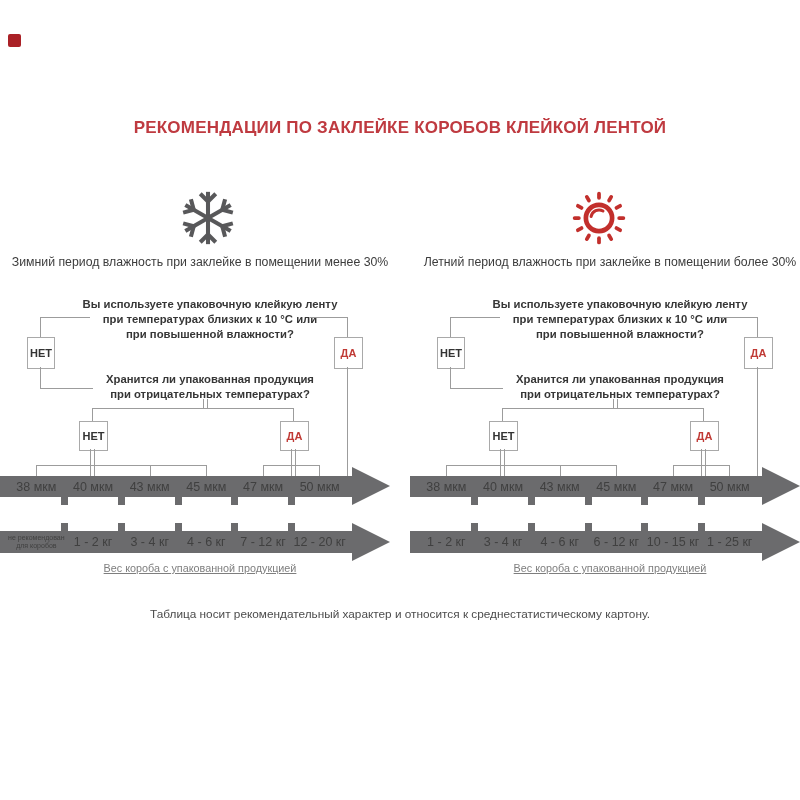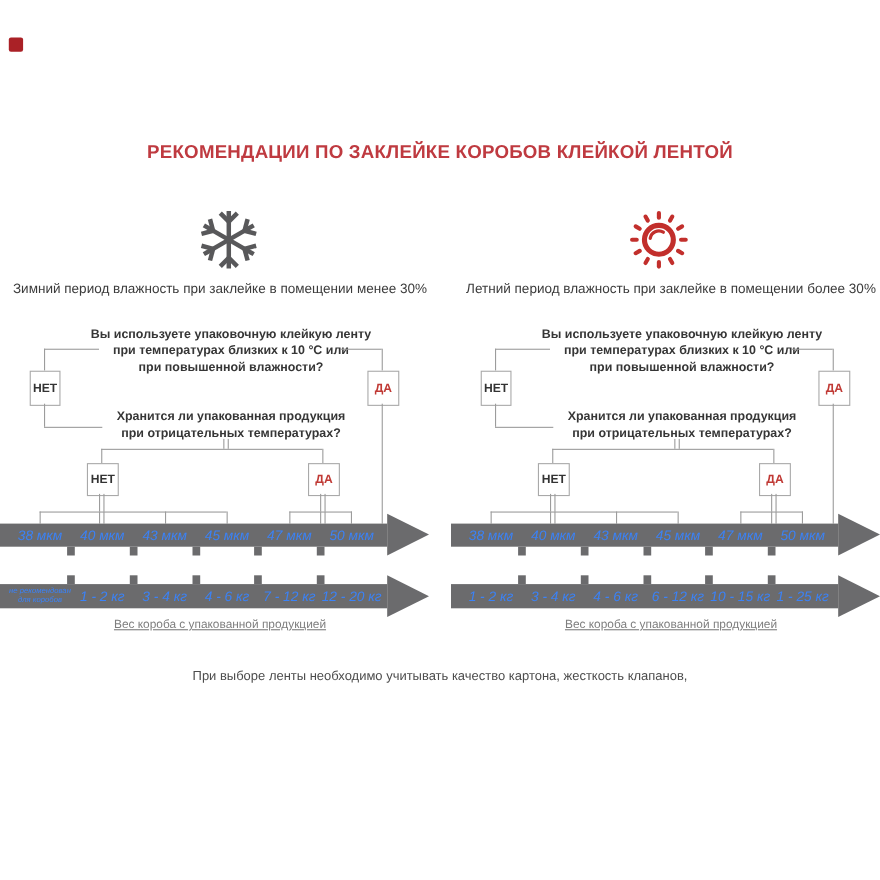--- a/index.html
+++ b/index.html
@@ -1,19 +1,19 @@
 <!DOCTYPE html>
 <html><head>
 <meta charset="utf-8">
 <style>
   html,body{margin:0;padding:0;background:#fff;}
   .page{position:relative;width:800px;height:800px;background:#ffffff;overflow:hidden;
         font-family:"Liberation Sans","DejaVu Sans",sans-serif;}
   .red-marker{position:absolute;left:8px;top:34px;width:13px;height:13px;background:#aa2126;border-radius:2px;}
-  .title{position:absolute;left:0;top:129px;width:800px;margin:0;text-align:center;
+  .title{position:absolute;left:0;top:118px;width:800px;margin:0;text-align:center;
          font-size:17px;font-weight:bold;letter-spacing:.2px;color:#bf3a40;}
   .diagram{position:absolute;top:185px;width:400px;height:400px;}
   .d0{left:0px;} .d1{left:410px;}
   .icon{position:absolute;top:2px;width:60px;height:62px;}
   .subtitle{position:absolute;left:0;top:70px;width:400px;text-align:center;
             font-size:12.3px;color:#3c3c3c;}
   .qtext{position:absolute;left:30px;width:360px;text-align:center;font-weight:bold;
          font-size:11.3px;line-height:15px;color:#363636;}
   .q1{top:112px;} .q2{top:187px;}
   .hline{position:absolute;height:1px;background:#9c9c9c;}
@@ -23,21 +23,21 @@
   .node{position:absolute;border:1px solid #a9a9a9;background:#fff;display:flex;align-items:center;
         justify-content:center;font-weight:bold;font-size:11px;color:#333;}
   .node.yes{color:#c03a35;}
   .arrow-body{position:absolute;left:0;width:352px;background:#6b6b6d;}
   .a1{top:291px;height:21px;} .a2{top:346px;height:22px;}
   .arrow-head{position:absolute;left:352px;width:0;height:0;
               border-left:38px solid #6b6b6d;border-top:19px solid transparent;border-bottom:19px solid transparent;}
   .h1{top:282px;} .h2{top:338px;}
   .scale{position:absolute;left:8px;width:340px;display:flex;align-items:center;}
   .s1{top:291px;height:21px;} .s2{top:346px;height:22px;}
-  .scale .cell{flex:1;text-align:center;color:#3b82f6;font-size:12.5px;white-space:pre-line;font-style:italic;}
+  .scale .cell{flex:1;text-align:center;color:#404040;font-size:12.5px;white-space:pre-line;}
   .scale .cell.tiny{font-size:7px;line-height:8px;}
   .tick{position:absolute;width:7px;height:8px;background:#6b6b6d;}
   .caption{position:absolute;left:0;top:377px;width:400px;text-align:center;
            font-size:10.8px;color:#7e7e7e;text-decoration:underline;}
   .footer{position:absolute;left:0;top:606px;width:800px;text-align:center;
           font-size:11.8px;line-height:16.5px;color:#4c4c4c;}
   svg{display:block;}
 </style>
 </head>
 <body>
@@ -256,16 +256,16 @@
       <div class="cell">4 - 6 кг</div>
       <div class="cell">6 - 12 кг</div>
       <div class="cell">10 - 15 кг</div>
       <div class="cell">1 - 25 кг</div>
     </div>
 
     <div class="caption">Вес короба с упакованной продукцией</div>
   </section>
 
   <div class="footer">
-    <div>При выборе ленты необходимо учитывать качество картона, жесткость клапанов,</div>
+    <div>Таблица носит рекомендательный характер и относится к среднестатистическому картону.</div>
   </div>
 
 </div>
 
 </body></html>

